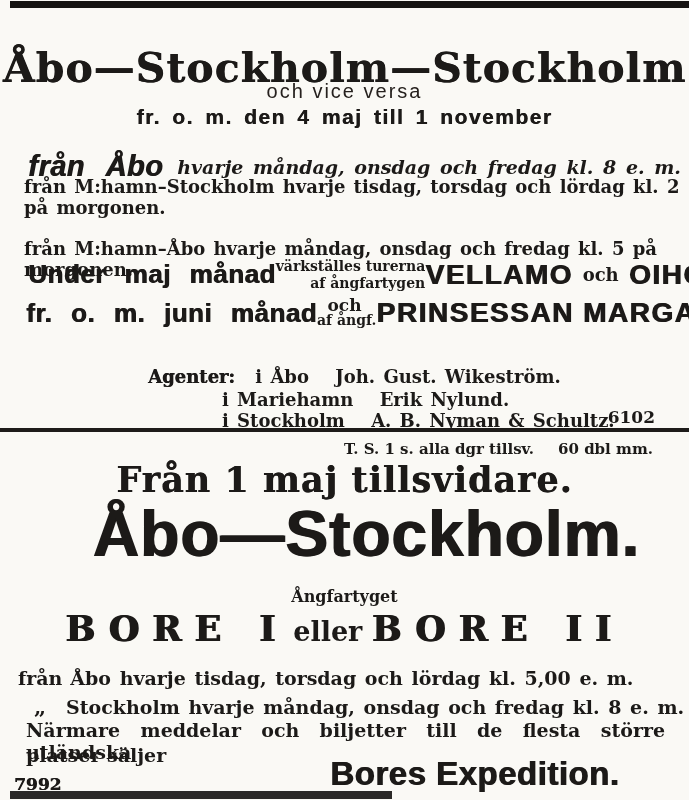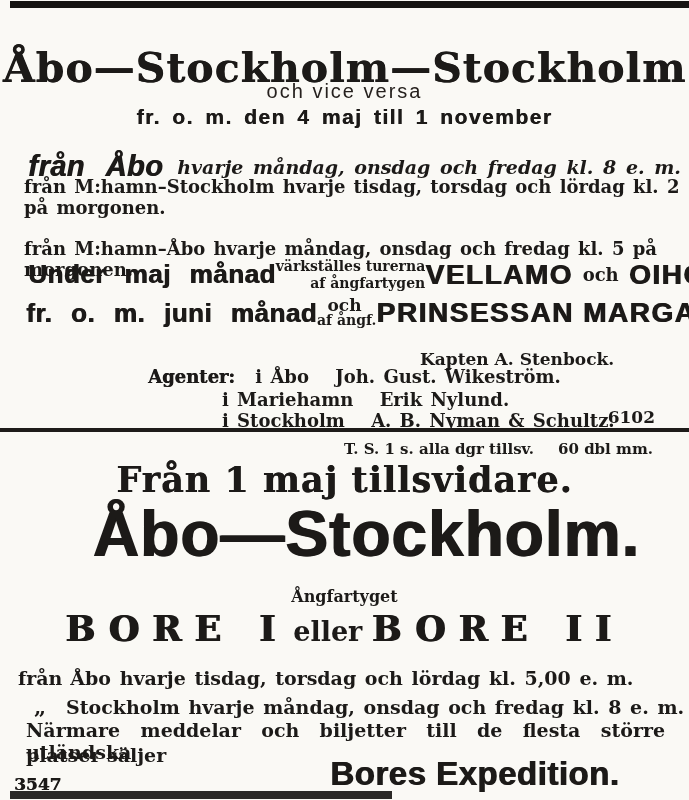--- a/index.html
+++ b/index.html
@@ -154,21 +154,20 @@
   </div>
 
   <div class="abs center och-line">och</div>
 
   <div class="abs june-row">
     <span class="lead-heavy-sm">fr. o. m. juni månad</span>
     <span class="small-stack">af ångf.</span>
     <span class="ship">PRINSESSAN MARGARETA</span>
   </div>
 
-  <div class="abs captain">Kapten A. Stenbock.</div>
 
   <div class="abs ag ag-r1">
     <span class="ag-label">Agenter:</span>
     <span class="ag-place">i Åbo</span>
     <span>Joh. Gust. Wikeström.</span>
   </div>
   <div class="abs ag ag-r2">
     <span class="ag-place">i Mariehamn</span>
     <span>Erik Nylund.</span>
   </div>
@@ -197,18 +196,18 @@
   <div class="abs ad2s ad2-r1">
     <span class="lead">från</span><span>Åbo hvarje tisdag, torsdag och lördag kl. 5,00 e. m.</span>
   </div>
   <div class="abs ad2s ad2-r2">
     <span class="lead">„</span><span>Stockholm hvarje måndag, onsdag och fredag kl. 8 e. m.</span>
   </div>
 
   <div class="abs info1">Närmare meddelar och biljetter till de flesta större utländska</div>
   <div class="abs info2">platser säljer</div>
 
-  <div class="abs adnum2">3547</div>
+  <div class="abs adnum2">7992</div>
   <div class="abs sig">Bores Expedition.</div>
 
   <div class="abs bottombar"></div>
 
 </div>
 
 </body></html>

